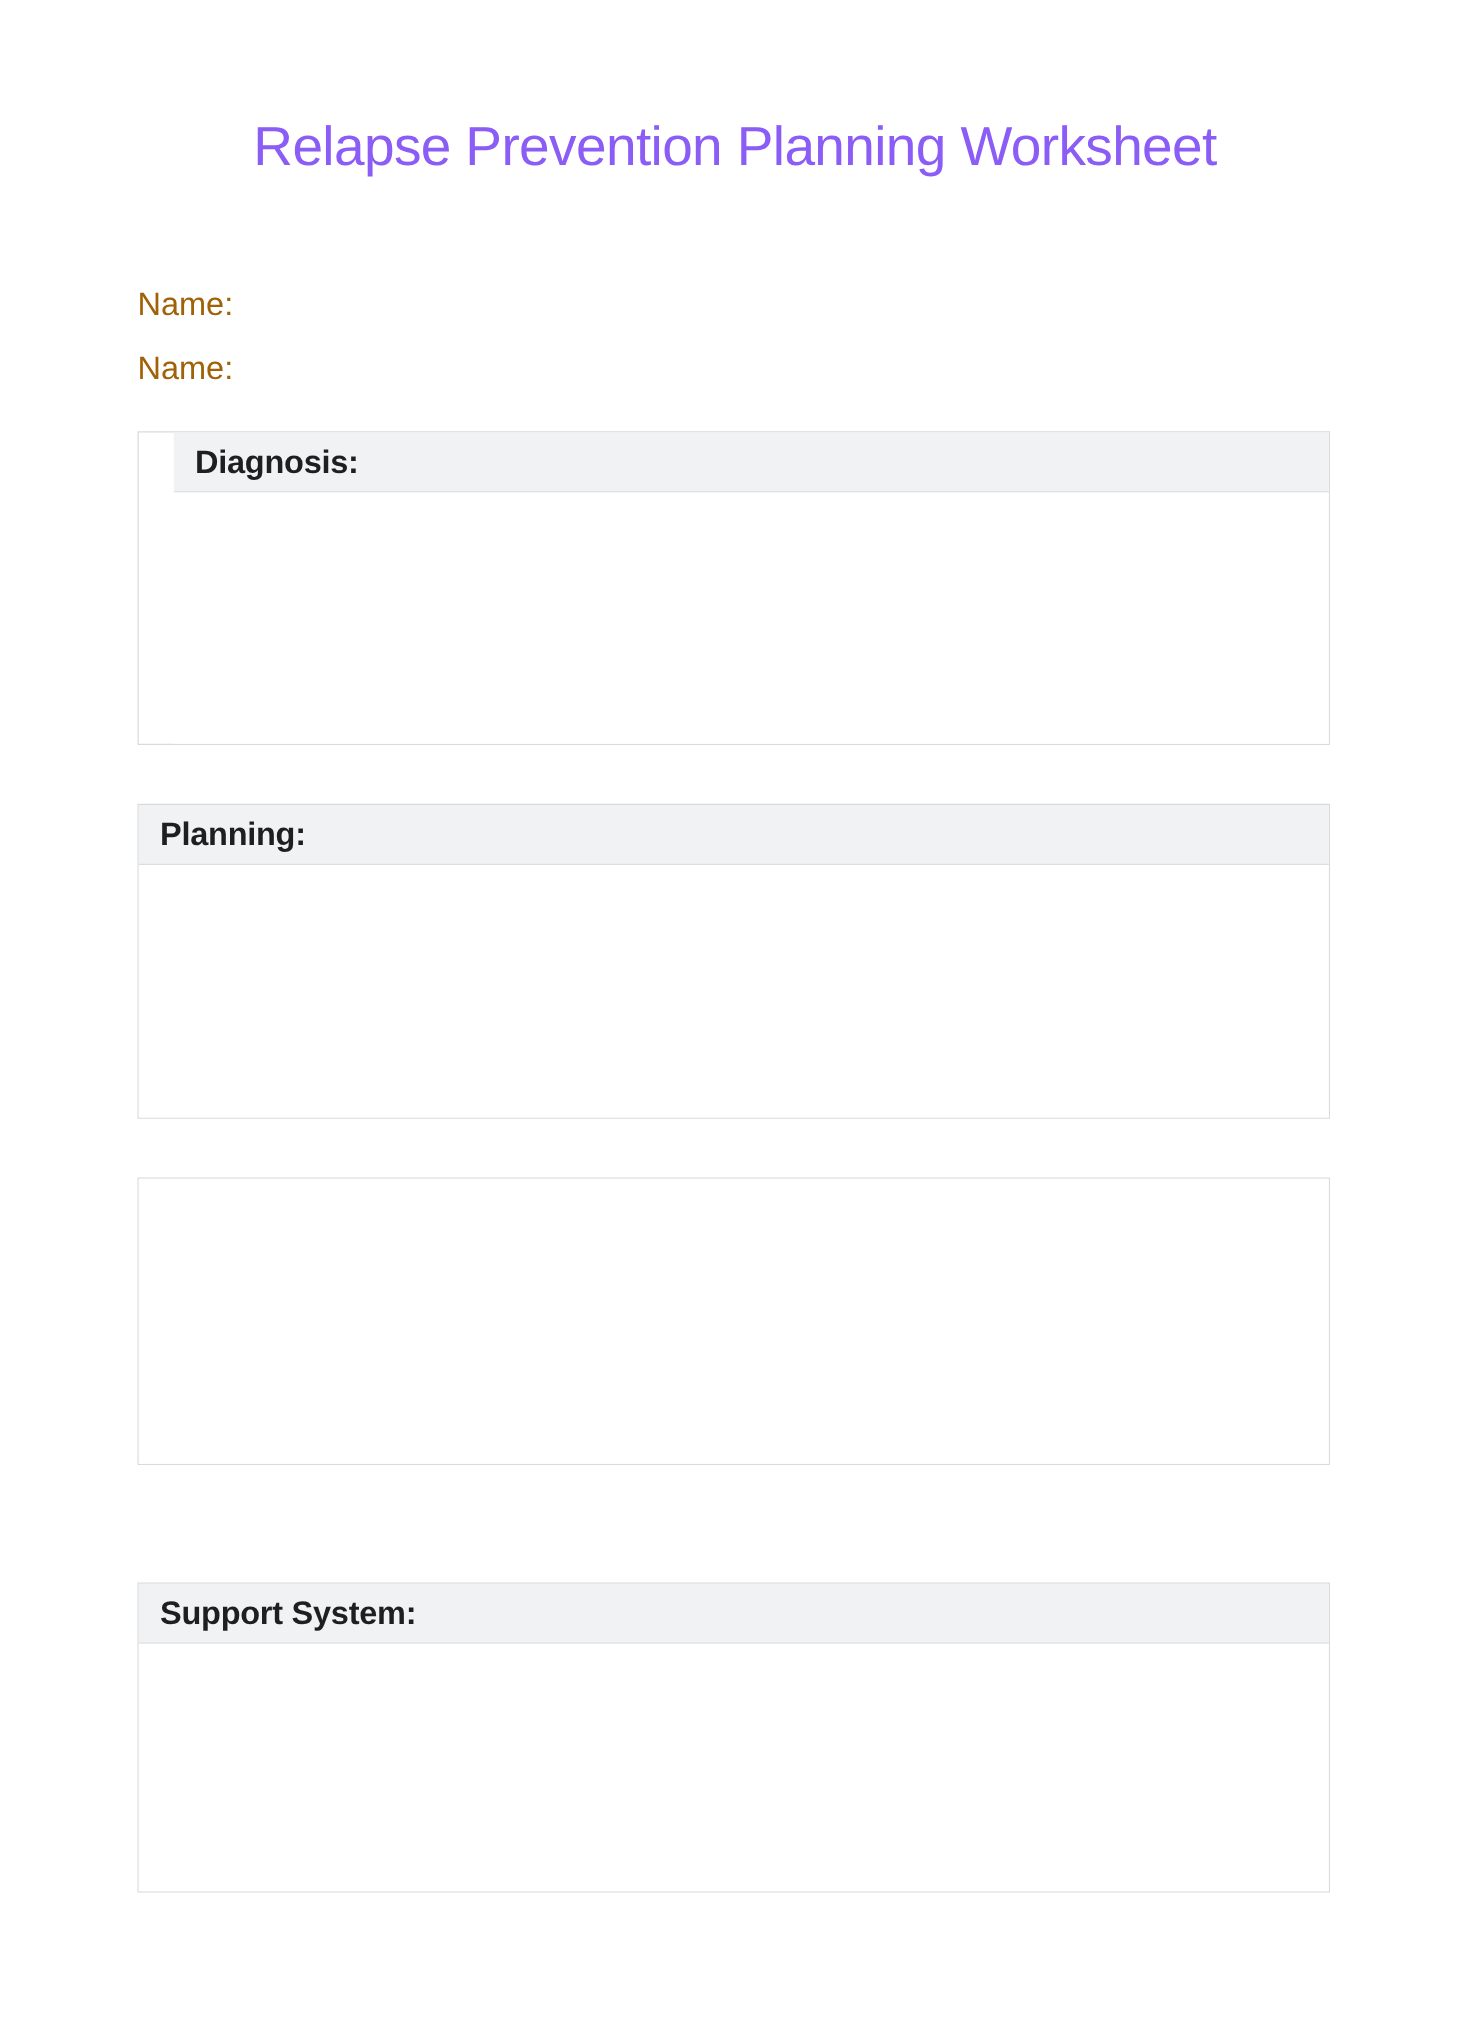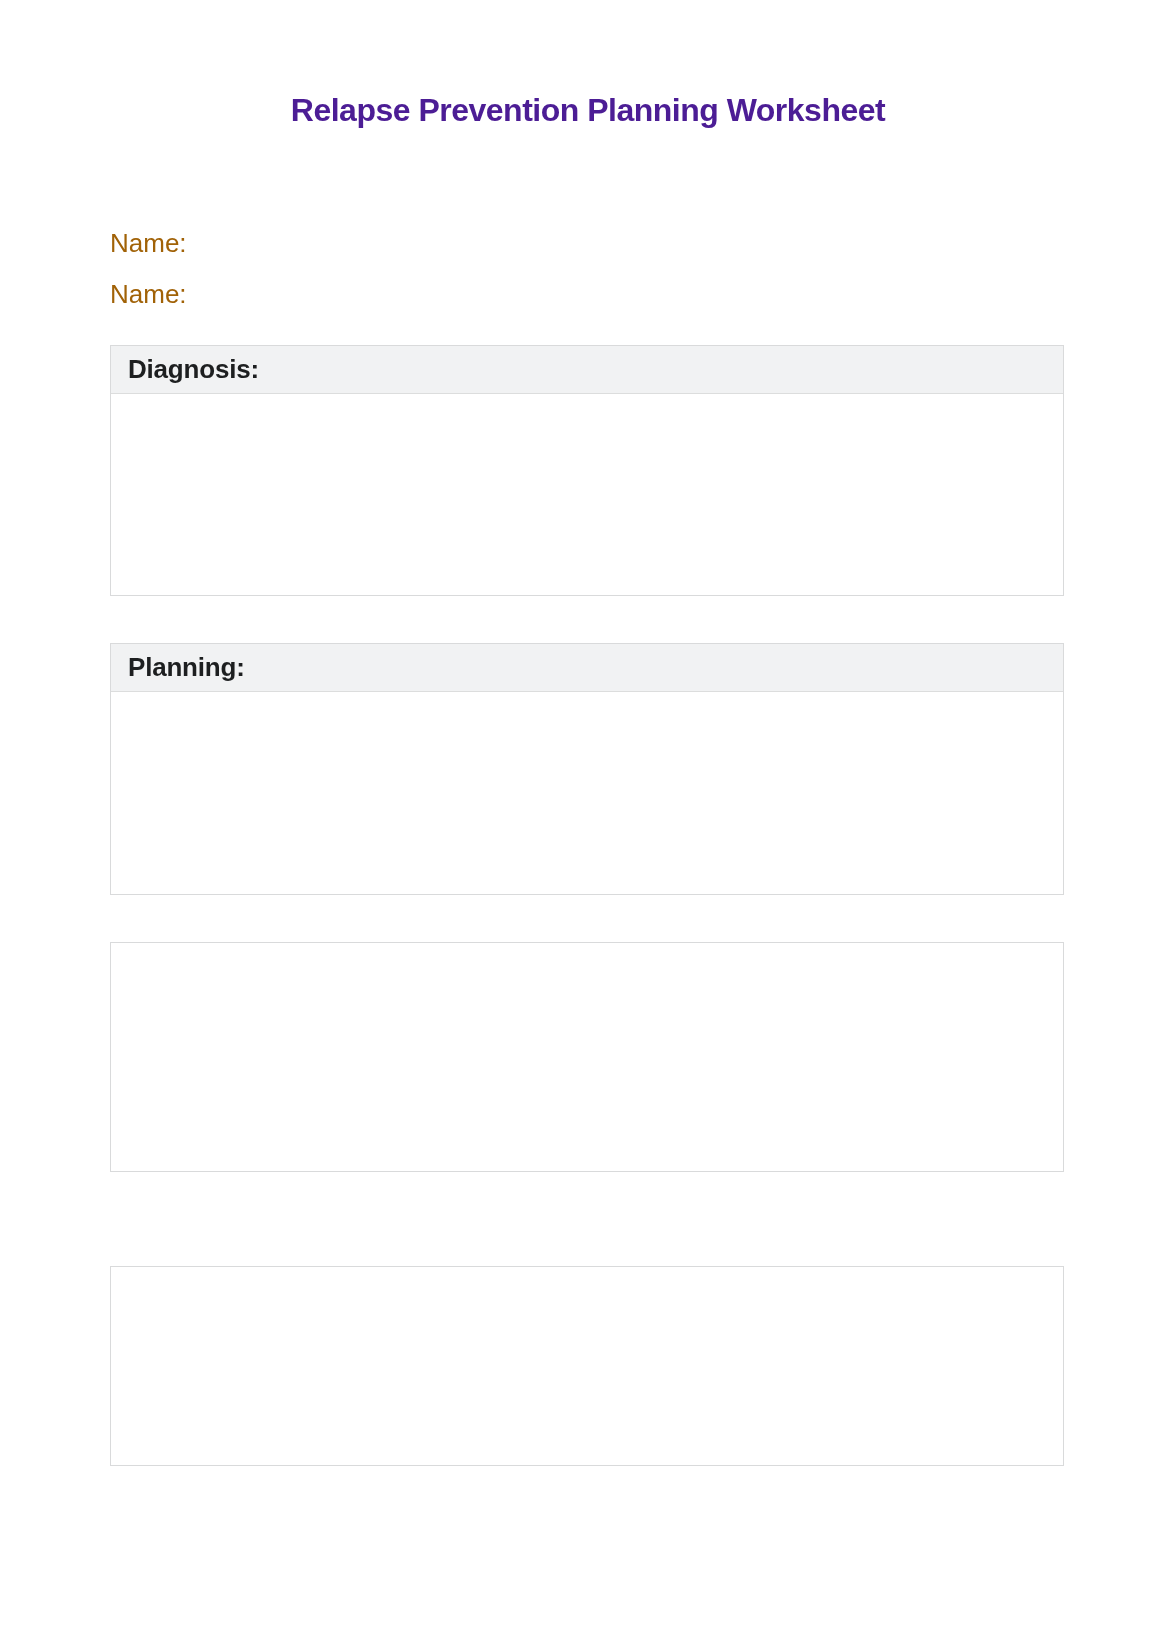--- a/index.html
+++ b/index.html
@@ -15,25 +15,25 @@
     font-family: "Liberation Sans", sans-serif;
     overflow: hidden;
   }
   .doc-title {
     position: absolute;
     top: 90px;
     left: 0;
     width: 100%;
     margin: 0;
     text-align: center;
-    font-size: 32px;
+    font-size: 44px;
     line-height: 1.25;
-    font-weight: 700;
+    font-weight: 400;
     letter-spacing: -0.5px;
-    color: #4c1d95;
+    color: #8b5cf6;
   }
   .field-row {
     position: absolute;
     left: 110px;
     width: 954px;
     font-size: 26px;
     line-height: 30px;
     color: #a16207;
     display: flex;
     align-items: baseline;
@@ -46,21 +46,21 @@
     margin-left: 10px;
   }
   .panel {
     position: absolute;
     left: 110px;
     width: 954px;
     box-sizing: border-box;
     border: 1px solid #d9dadb;
     background: #ffffff;
   }
-  .panel-1 { top: 345px; }
+  .panel-1 { top: 345px; padding-left: 28px; }
   .panel-2 { top: 643px; }
   .panel-3 { top: 942px; }
   .panel-4 { top: 1266px; }
   .panel-header {
     box-sizing: border-box;
     height: 48px;
     background: #f1f2f3;
     border-bottom: 1px solid #dcdddd;
     display: flex;
     align-items: center;
@@ -110,16 +110,19 @@
       <span class="panel-label">Planning:</span>
     </div>
     <div class="panel-body"></div>
   </section>
 
   <section class="panel panel-3">
     <div class="panel-body"></div>
   </section>
 
   <section class="panel panel-4">
+    <div class="panel-header">
+      <span class="panel-label">Support System:</span>
+    </div>
     <div class="panel-body"></div>
   </section>
 
 </div>
 
 </body></html>

